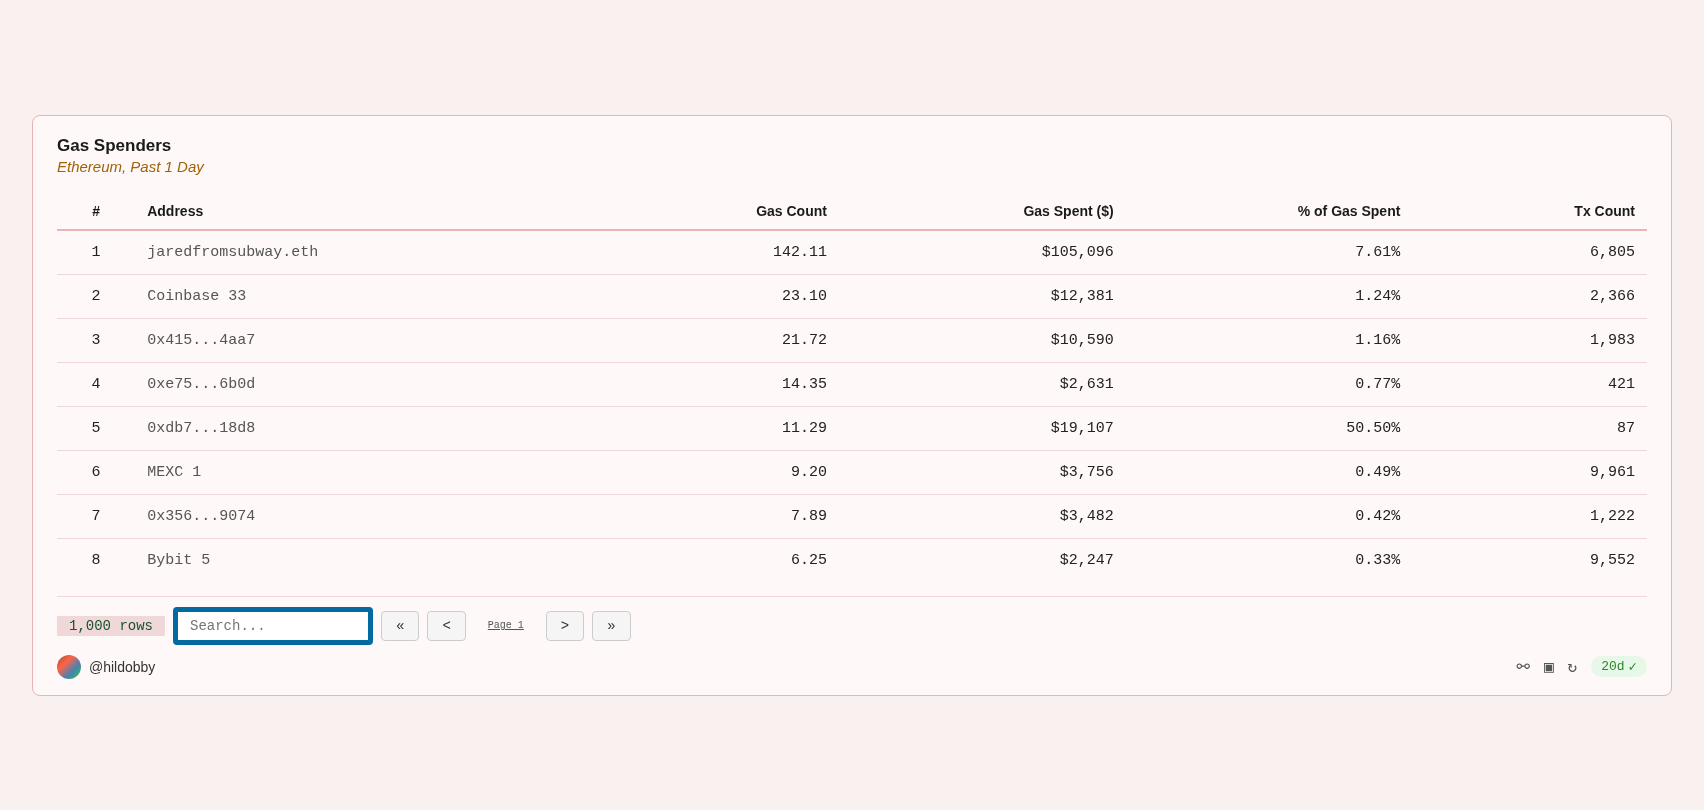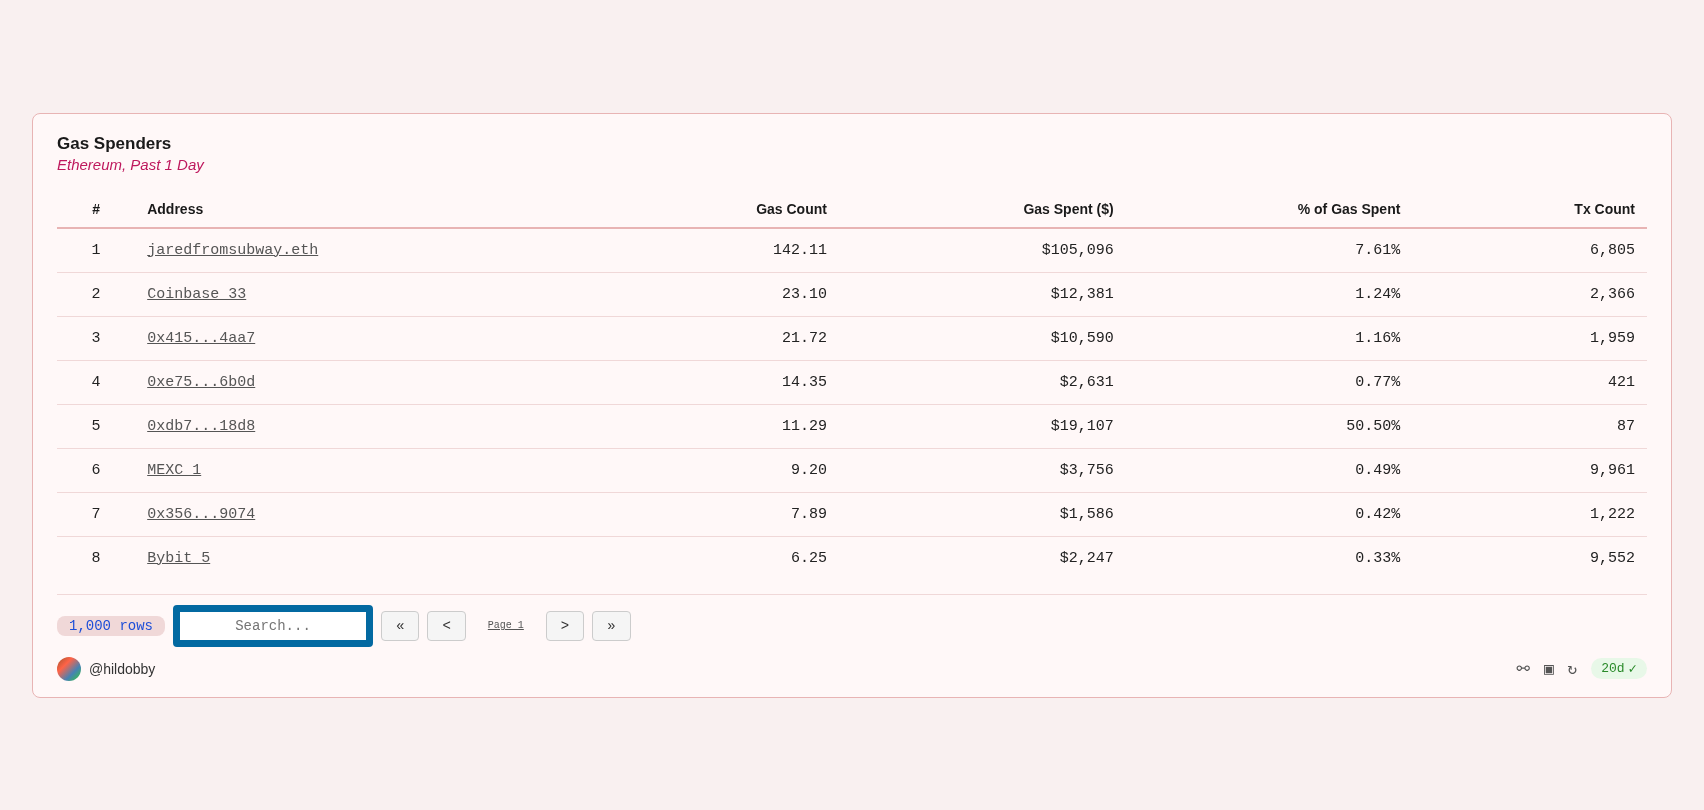--- a/index.html
+++ b/index.html
@@ -22,21 +22,21 @@
     }
     .title {
       font-size: 17px;
       font-weight: bold;
       color: #1a1a1a;
       font-family: Arial, sans-serif;
       margin-bottom: 2px;
     }
     .subtitle {
       font-size: 15px;
-      color: #be185d;
+      color: #a16207;
       font-style: italic;
       font-family: Arial, sans-serif;
       margin-bottom: 18px;
     }
     table {
       width: 100%;
       border-collapse: collapse;
       font-size: 15px;
     }
     thead tr {
@@ -60,50 +60,48 @@
       padding: 13px 12px;
       text-align: right;
       color: #222;
       font-family: 'Courier New', Courier, monospace;
       font-size: 15px;
     }
     tbody td.left { text-align: left; }
     tbody td.center { text-align: center; }
     a {
       color: #555;
-      text-decoration: underline;
       cursor: pointer;
     }
     .footer {
       display: flex;
       align-items: center;
       gap: 8px;
       margin-top: 14px;
       padding-top: 10px;
       border-top: 1px solid #f0d8d8;
     }
     .rows-badge {
       background: #f0d8d8;
-      color: #1d4ed8;
-      border-radius: 8px;
+      color: #14532d;
+      border-radius: 1px;
       padding: 2px 12px;
       font-family: 'Courier New', Courier, monospace;
       font-size: 14px;
       white-space: nowrap;
     }
     .search-input {
-      border: 7px solid #0369a1;
+      border: 5px solid #0369a1;
       border-radius: 4px;
       padding: 6px 12px;
       font-family: 'Courier New', Courier, monospace;
       font-size: 14px;
       color: #888;
       background: #fff;
       width: 200px;
-      text-align: center;
     }
     .nav-btn {
       border: 1px solid #ccc;
       background: #f5f5f5;
       border-radius: 4px;
       padding: 6px 14px;
       font-size: 14px;
       cursor: pointer;
       color: #333;
       font-family: 'Courier New', Courier, monospace;
@@ -204,21 +202,21 @@
       <td>2,366</td>
     </tr>
         <tr>
       <td class="center">3</td>
       <td class="left">
         <a>0x415...4aa7</a>
       </td>
       <td>21.72</td>
       <td>$10,590</td>
       <td>1.16%</td>
-      <td>1,959</td>
+      <td>1,983</td>
     </tr>
         <tr>
       <td class="center">4</td>
       <td class="left">
         <a>0xe75...6b0d</a>
       </td>
       <td>14.35</td>
       <td>$2,631</td>
       <td>0.77%</td>
       <td>421</td>
@@ -242,21 +240,21 @@
       <td>$3,756</td>
       <td>0.49%</td>
       <td>9,961</td>
     </tr>
         <tr>
       <td class="center">7</td>
       <td class="left">
         <a>0x356...9074</a>
       </td>
       <td>7.89</td>
-      <td>$1,586</td>
+      <td>$3,482</td>
       <td>0.42%</td>
       <td>1,222</td>
     </tr>
         <tr>
       <td class="center">8</td>
       <td class="left">
         <a>Bybit 5</a>
       </td>
       <td>6.25</td>
       <td>$2,247</td>

